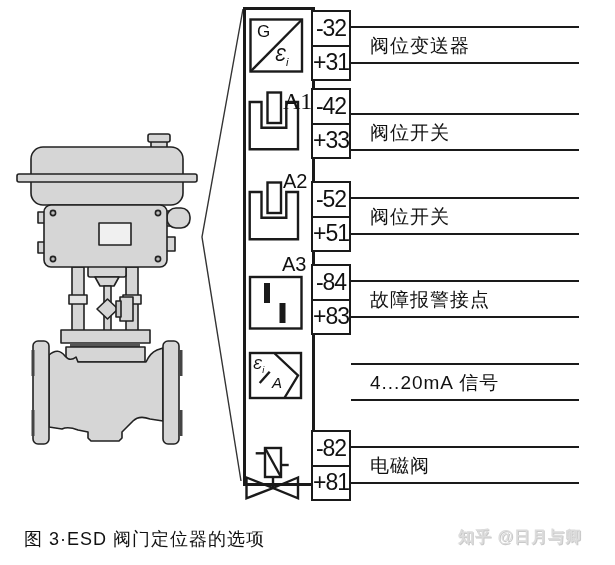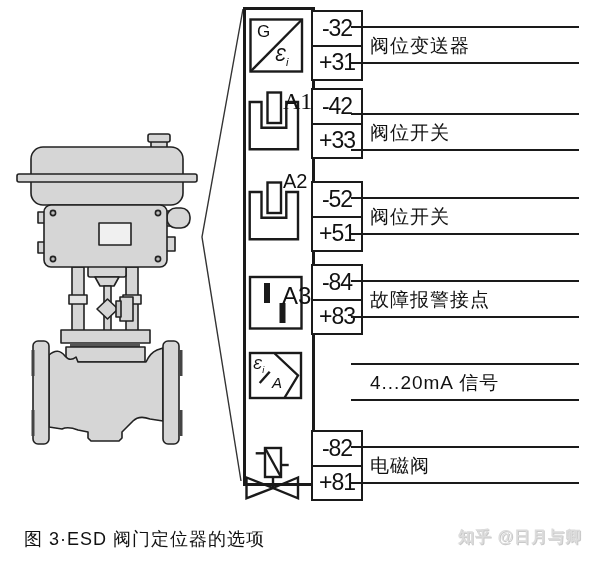--- a/index.html
+++ b/index.html
@@ -8,21 +8,21 @@
     font-family:"Liberation Sans",sans-serif;color:#111;
   }
   .artwork{position:absolute;left:0;top:0;}
   
   .main-box{
     position:absolute;left:243px;top:7px;width:66px;height:473px;
     border:3px solid #1a1a1a;background:transparent;
   }
   
   .pair{
-    position:absolute;left:311px;width:52px;height:71px;
+    position:absolute;left:311px;width:40px;height:71px;
     border:2px solid #1a1a1a;background:#fff;box-sizing:border-box;
     display:flex;flex-direction:column;
   }
   .cell{
     flex:1;display:flex;align-items:center;justify-content:center;
     font-size:23px;letter-spacing:-1px;color:#111;
   }
   .cell.first{border-bottom:2px solid #1a1a1a;}
   
   .wire{position:absolute;left:351px;width:228px;height:2px;background:#1a1a1a;}
@@ -30,21 +30,21 @@
   .wlabel{
     position:absolute;left:370px;font-size:19px;line-height:23px;
     font-weight:400;color:#111;letter-spacing:1px;white-space:nowrap;
   }
   
   .symtxt{position:absolute;color:#111;white-space:nowrap;}
   .t-g{left:257px;top:22px;font-size:17px;}
   .t-ei1{left:275px;top:45px;font-size:18px;font-style:italic;}
   .t-a1{left:283px;top:88px;font-size:24px;font-family:Liberation Serif, serif;}
   .t-a2{left:283px;top:170px;font-size:20px;}
-  .t-a3{left:282px;top:253px;font-size:24px;margin-top:29px;}
+  .t-a3{left:282px;top:253px;font-size:20px;}
   .t-ei2{left:253px;top:355px;font-size:15px;font-style:italic;}
   .t-a{left:272px;top:374px;font-size:15px;font-style:italic;}
   sub{font-size:62%;}
   
   .caption{
     position:absolute;left:24px;top:527px;font-size:18px;font-weight:normal;
     letter-spacing:1px;color:#111;white-space:nowrap;
   }
   .watermark{
     position:absolute;left:458px;top:527px;font-size:16px;color:#dcdcdc;

